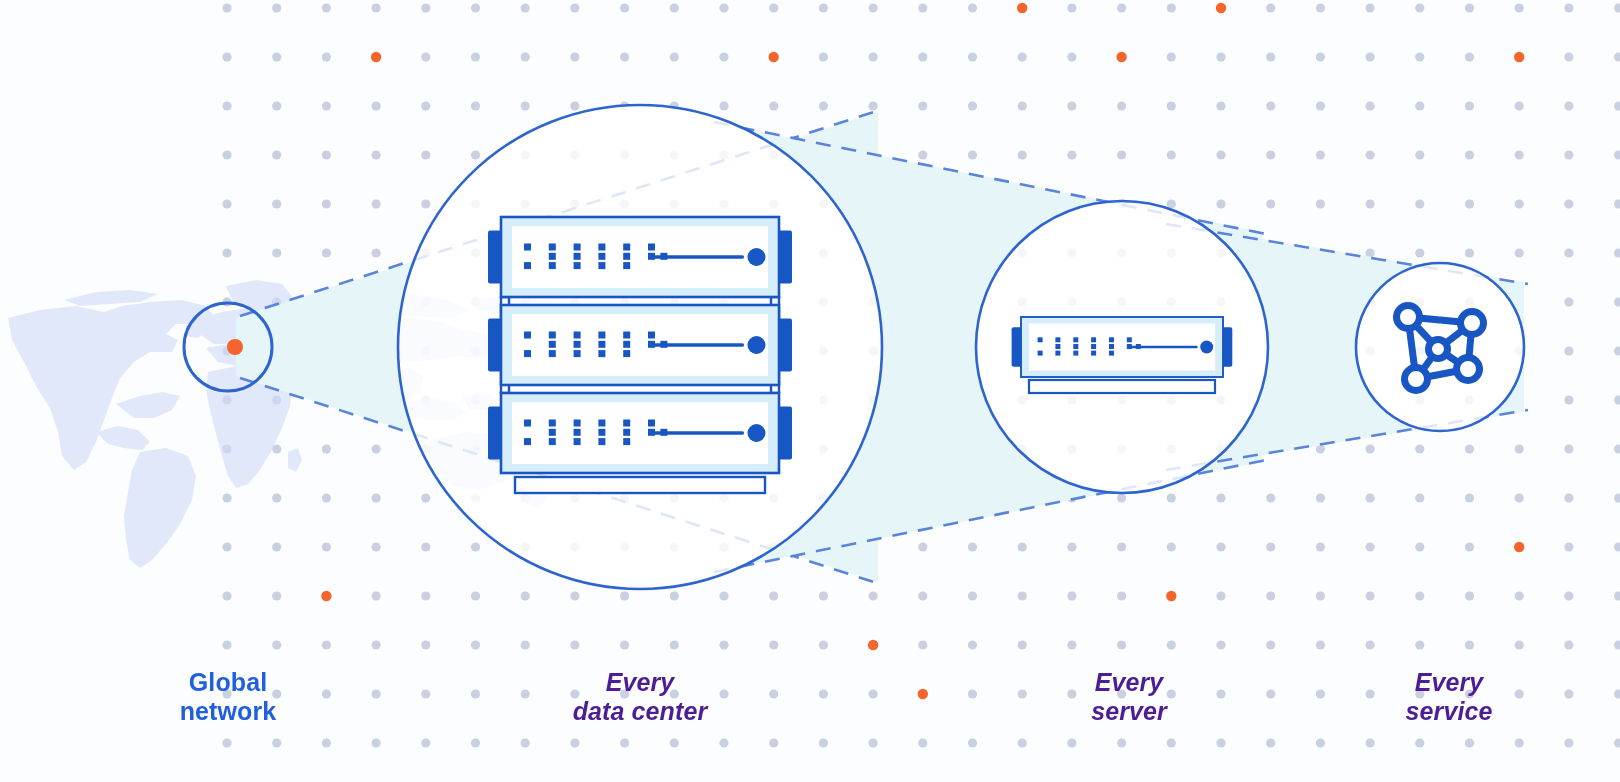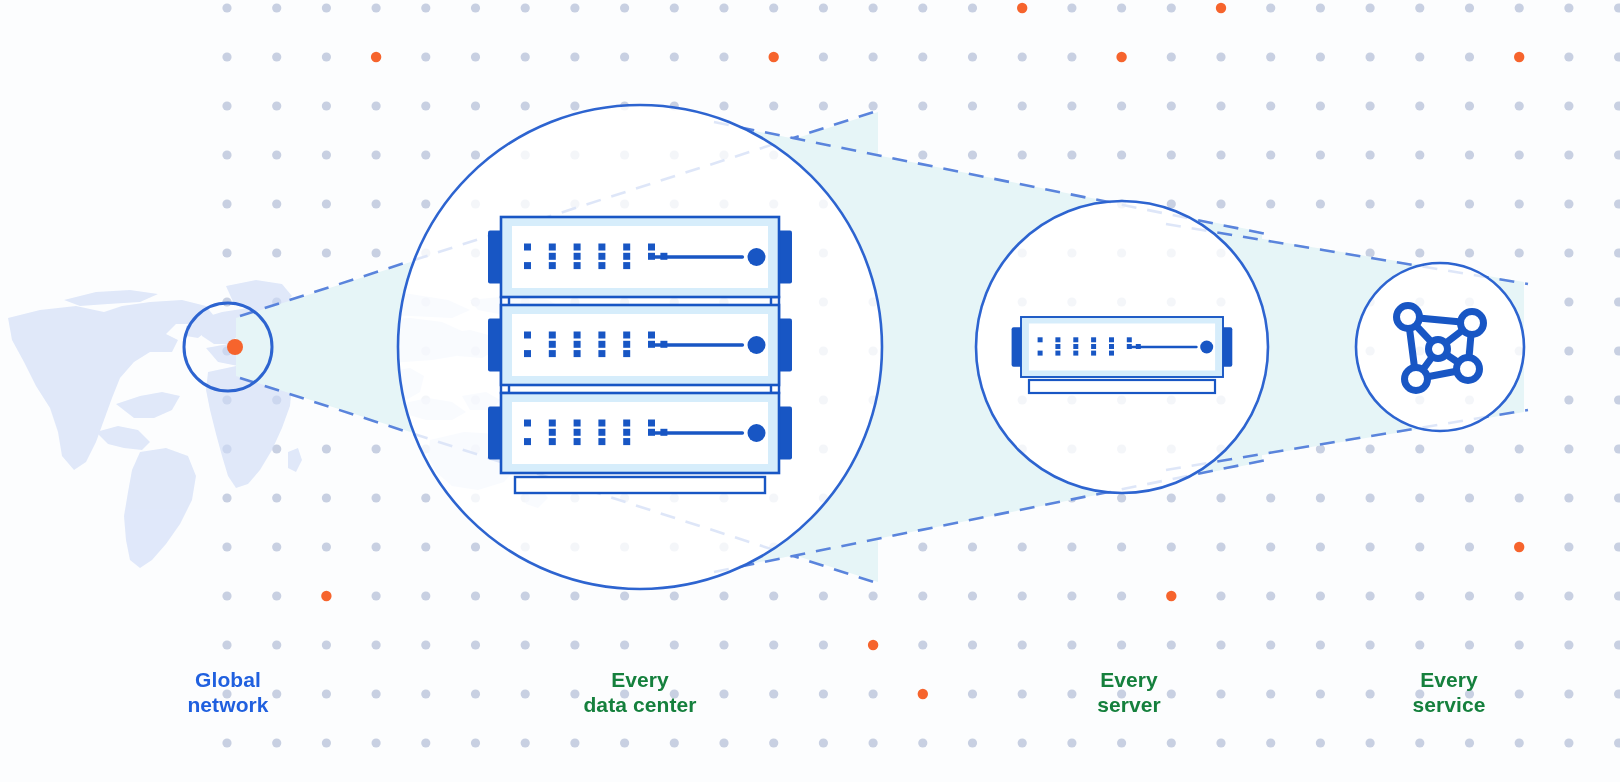--- a/index.html
+++ b/index.html
@@ -20,29 +20,29 @@
   #scene {
     position: absolute;
     inset: 0;
     width: 1620px;
     height: 782px;
     display: block;
   }
   .label {
     position: absolute;
     text-align: center;
-    font-size: 21px;
+    font-size: 25px;
     line-height: 1.17;
     font-weight: 700;
     letter-spacing: 0.1px;
     white-space: pre-line;
     transform: translateX(-50%);
     user-select: none;
   }
-  .label.dark  { color: #15803d; }
+  .label.dark  { color: #4c1d95; font-style: italic; }
   .label.blue  { color: #2060df; }
 </style>
 </head>
 <body>
 
 <div id="stage">
 
   <svg id="scene" viewBox="0 0 1620 782" xmlns="http://www.w3.org/2000/svg">
 
     <defs>

